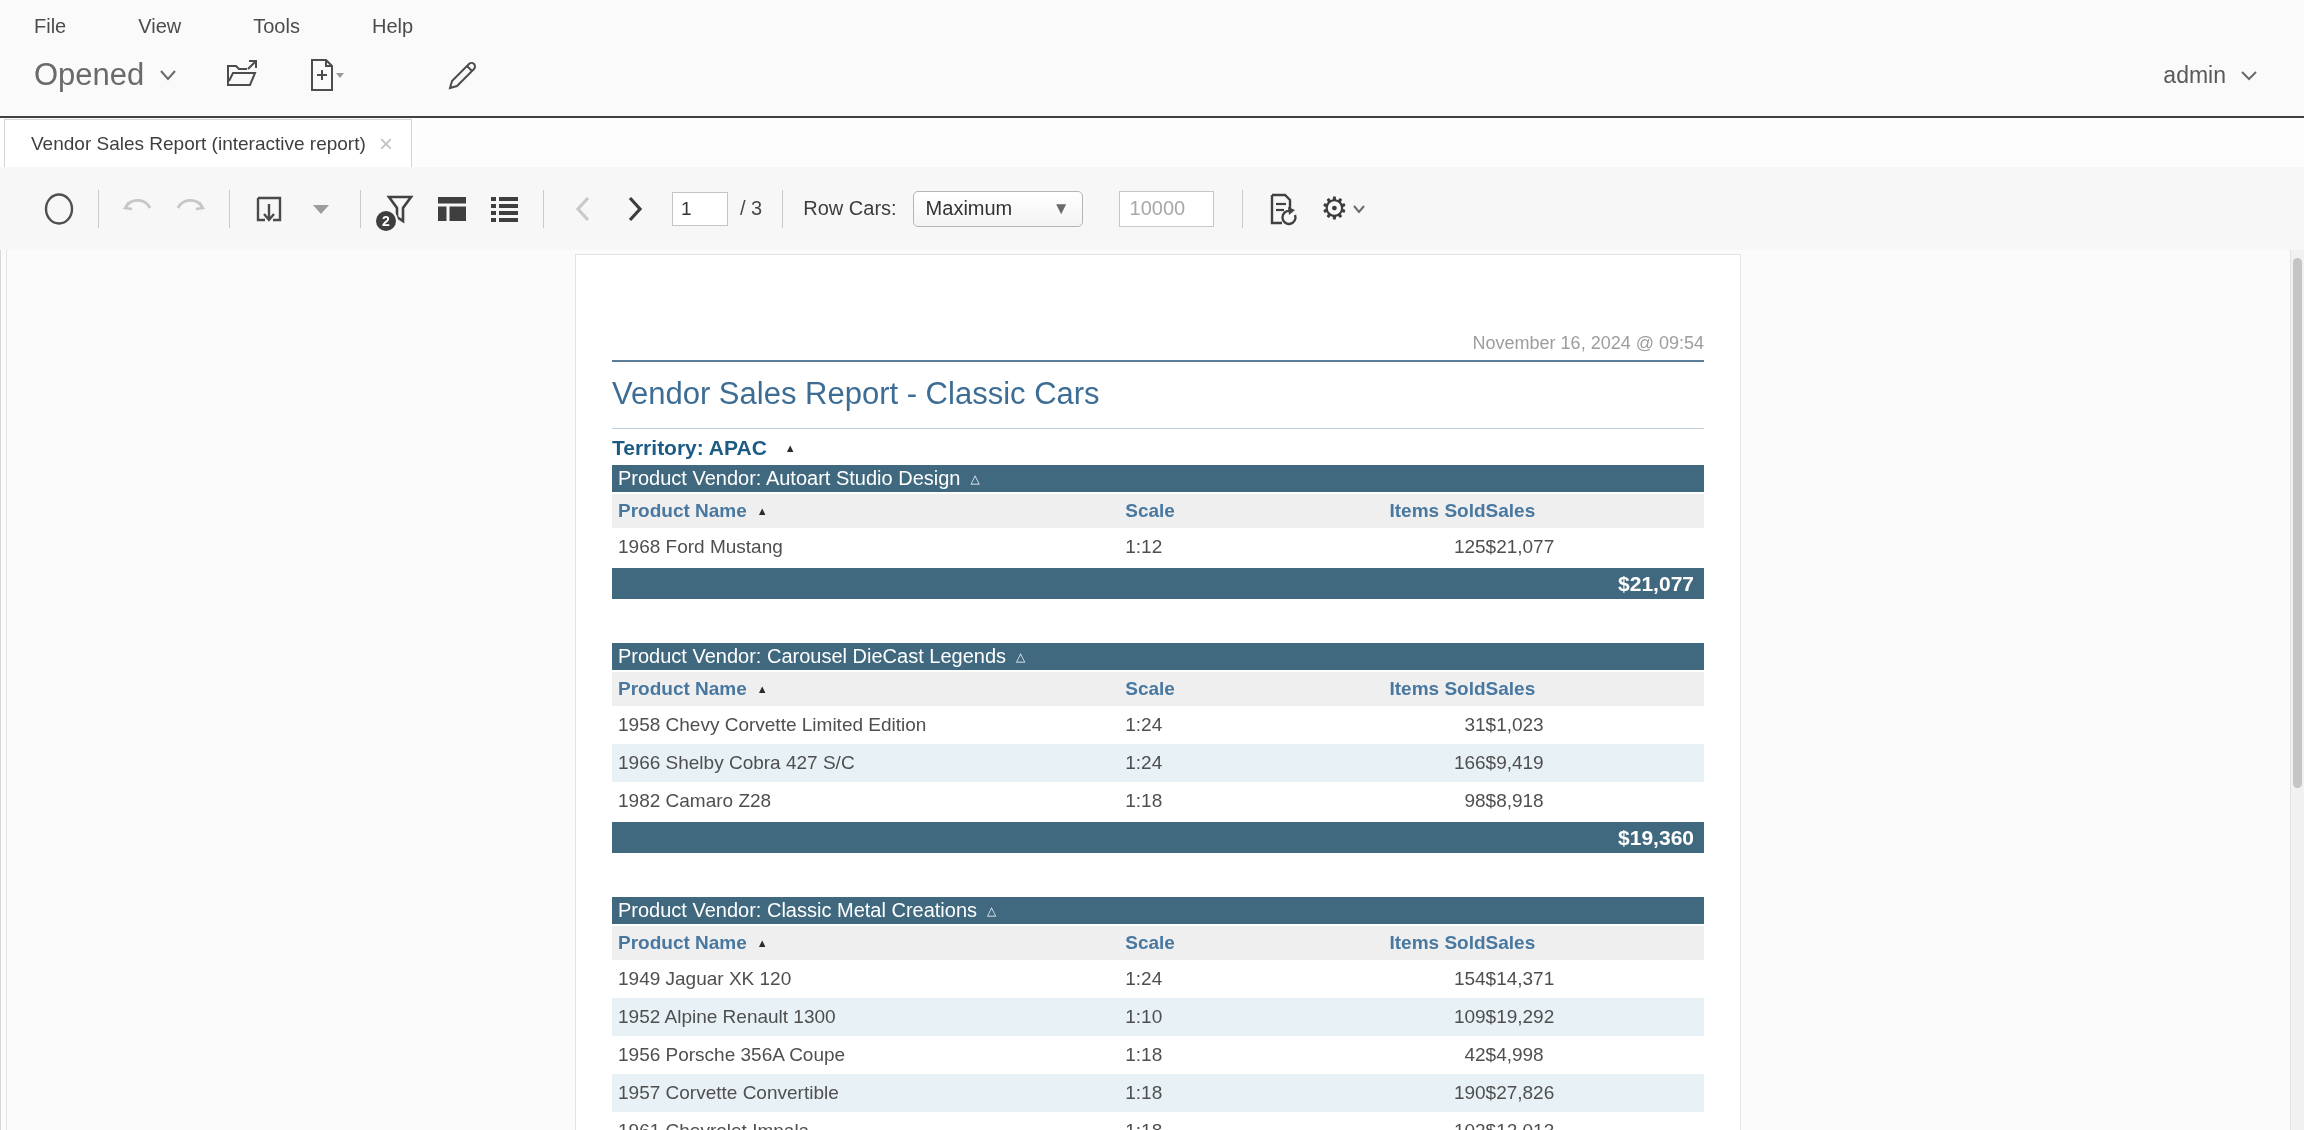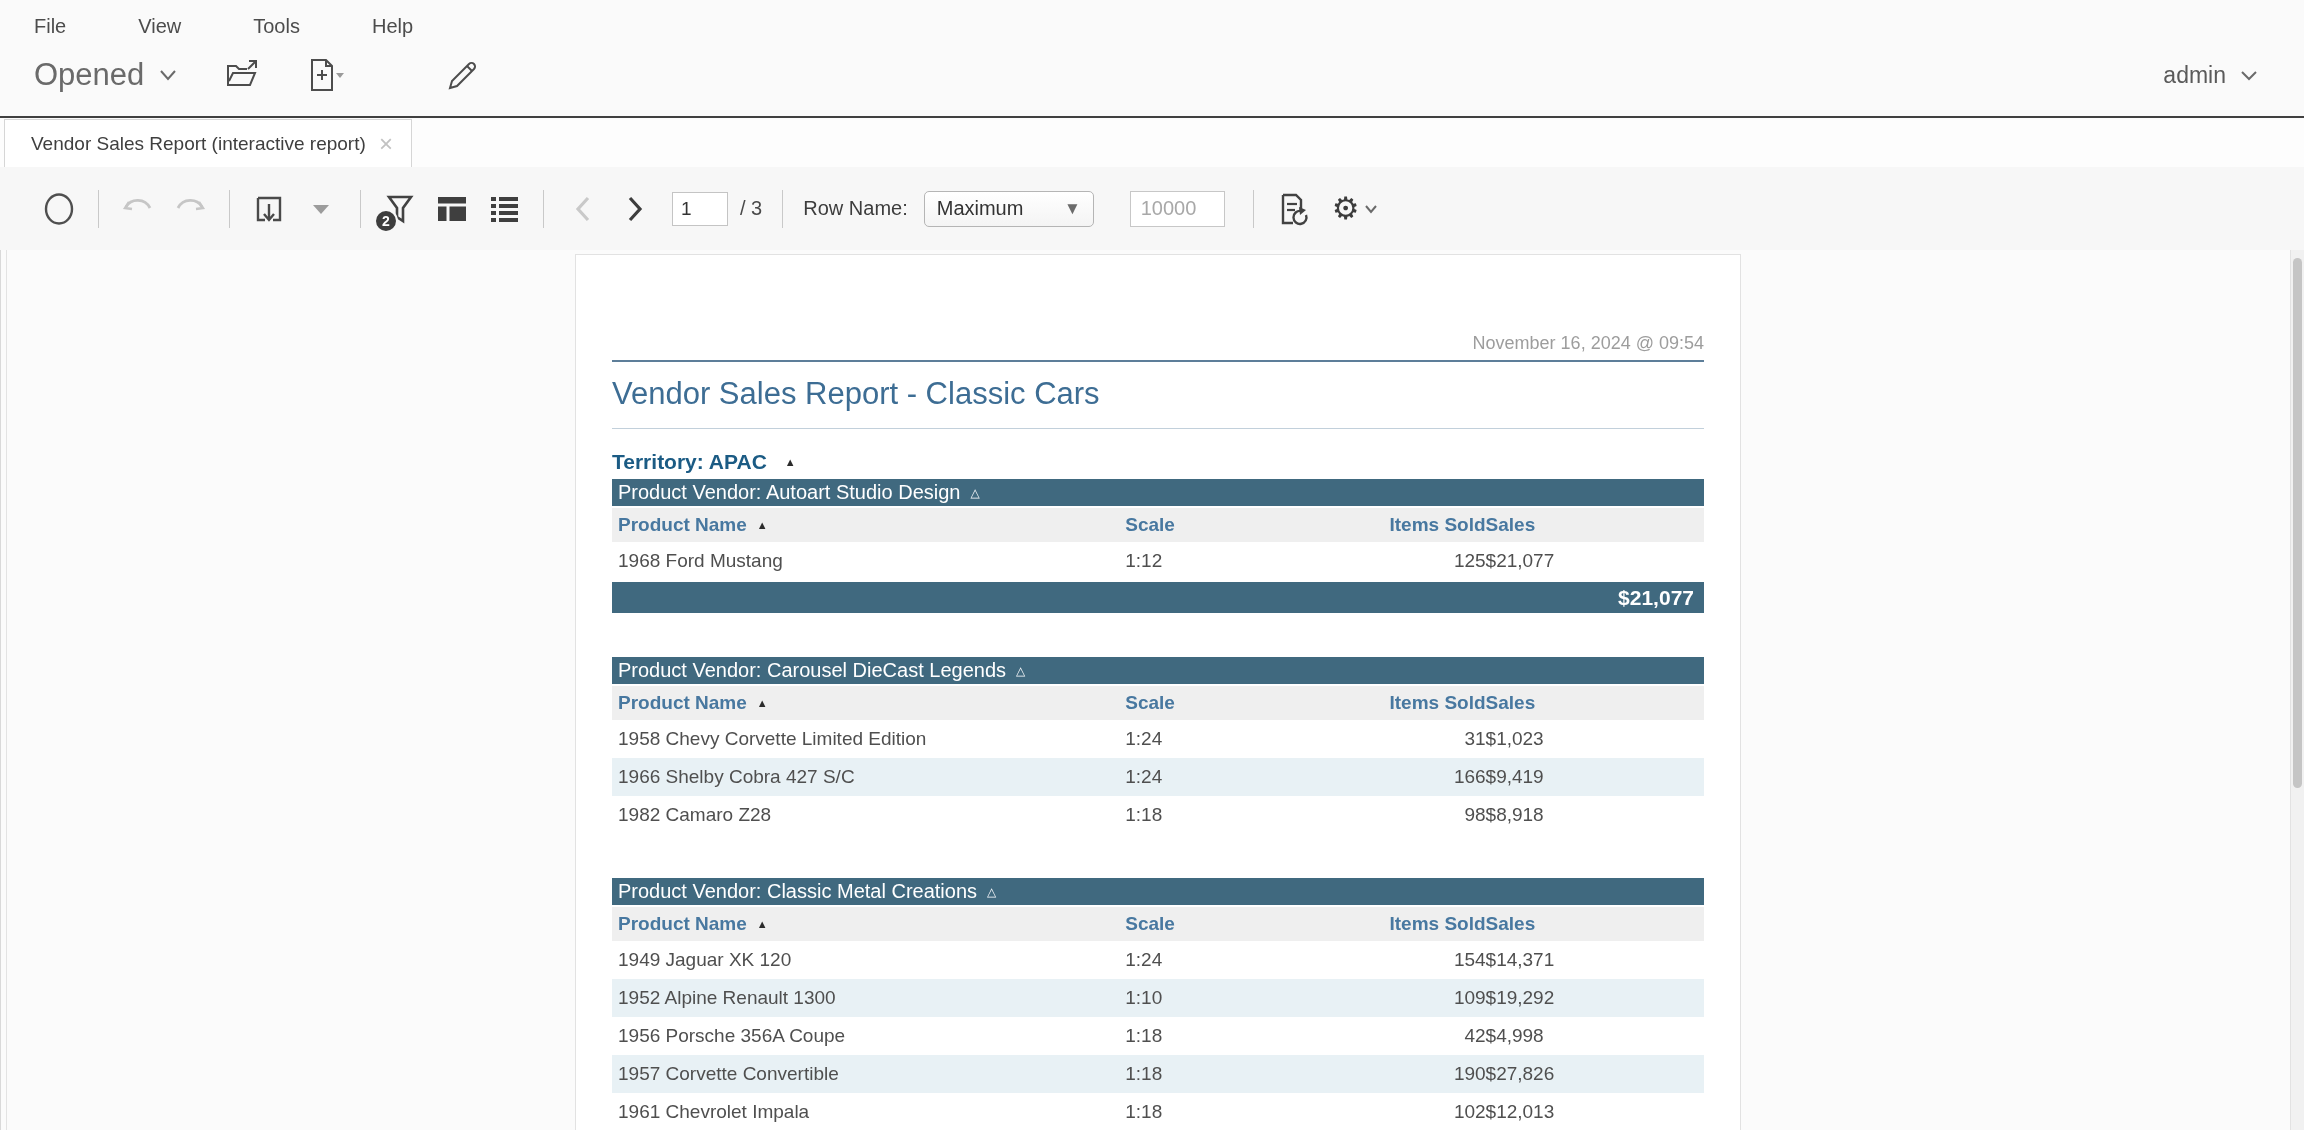--- a/index.html
+++ b/index.html
@@ -65,21 +65,21 @@
   .scroll-thumb { position:absolute; left:2px; top:8px; width:9px; height:530px;
     background:#c5c5c5; border-radius:5px; cursor:grab; }
 
   .pagewrap { position:absolute; left:574px; top:4px; width:1166px; height:1400px;
     background:#ffffff; border:1px solid #e2e2e2; padding:0 36px; }
 
   .r-date { margin-top:78px; text-align:right; font-size:18px; color:#9d9d9d; }
   .hr1 { margin-top:6px; height:2px; background:#5d7e99; }
   .r-title { margin-top:14px; font-size:31px; color:#3d6d94; }
   .hr2 { margin-top:16px; height:1px; background:#c2d0db; }
-  .territory { margin-top:20px; height:26px; display:flex; align-items:center;
+  .territory { margin-top:6px; height:26px; display:flex; align-items:center;
     gap:18px; font-size:21px; font-weight:bold; color:#1b5b84; }
   .tri-dark { font-size:11px; color:#2b2b2b; }
 
   .group:not(:first-child) { margin-top:44px; }
   .band { margin-top:4px; height:27px; background:#40697f; color:#fff;
     display:flex; align-items:center; gap:10px; padding-left:6px;
     font-size:20px; cursor:pointer; }
   .tri-light { font-size:12px; color:#f2f5f8; }
   .thead { margin-top:2px; height:34px; background:#efefef; display:flex;
     align-items:center; font-size:19px; font-weight:bold; color:#4878a0; }
@@ -217,21 +217,21 @@
     </svg>
   </div>
   <div class="tbtn">
     <svg width="18" height="28" viewBox="0 0 18 28">
       <polyline points="4,3 14,14 4,25" fill="none" stroke="#3d3d3d" stroke-width="3.2"></polyline>
     </svg>
   </div>
   <input class="page-input" style="margin-left: 18px;" value="1">
   <span class="page-total">/ 3</span>
   <div class="sep"></div>
-  <span class="rl-label">Row Name:</span>
+  <span class="rl-label">Row Cars:</span>
   <div class="select">
     <span class="sel-text">Maximum</span>
     <span class="sel-arrow">▼</span>
   </div>
   <input class="rl-input" value="10000" style="">
   <div class="sep" style="margin-left:28px"></div>
   <div class="tbtn">
     <svg width="36" height="36" viewBox="0 0 36 36">
       <path d="M8 4 h13 l5 5 v12" fill="none" stroke="#424242" stroke-width="2.4"></path>
       <path d="M8 4 v28 h10" fill="none" stroke="#424242" stroke-width="2.4"></path>
@@ -309,20 +309,23 @@
             <div class="c2">1:24</div>
             <div class="c3">166</div>
             <div class="c4">$9,419</div>
           </div>
           <div class="row">
             <div class="c1">1982 Camaro Z28</div>
             <div class="c2">1:18</div>
             <div class="c3">98</div>
             <div class="c4">$8,918</div>
           </div>
+          <div class="total">
+            <span>$19,360</span>
+          </div>
         </div>
         <div class="group">
           <div class="band">
             <span>Product Vendor: Classic Metal Creations</span>
             <span class="tri-light">△</span>
           </div>
           <div class="thead">
             <div class="c1">
               <span>Product Name</span>
               <span class="tri-dark">▲</span>

